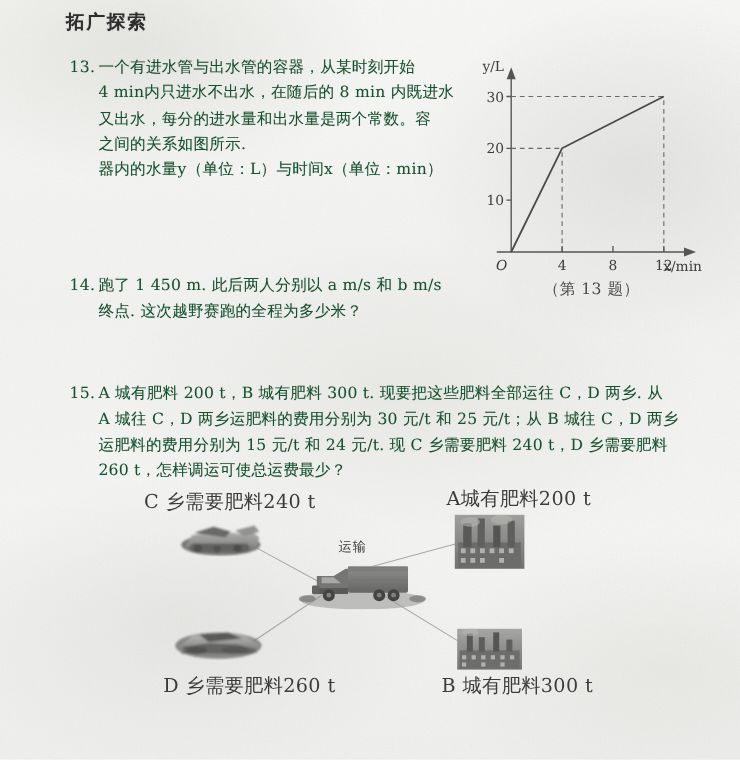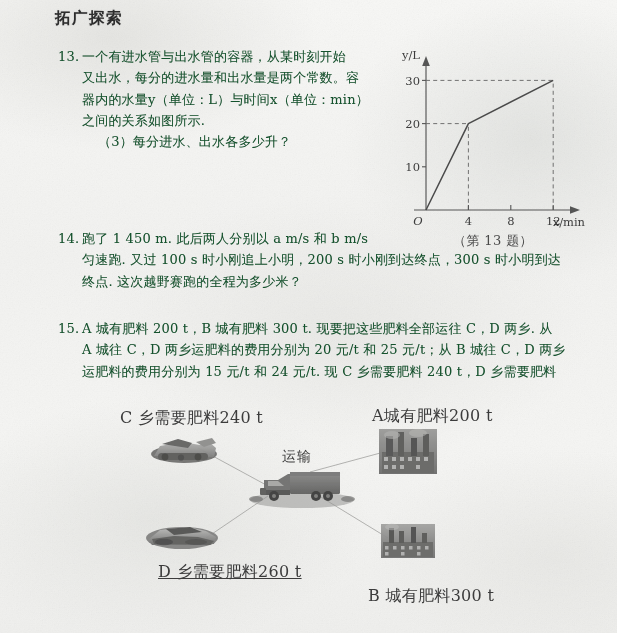--- a/index.html
+++ b/index.html
@@ -124,21 +124,21 @@
     filter: blur(0.25px) contrast(0.92);
     overflow: hidden;
   }
   .photo-inner {
     width: 100%;
     height: 100%;
     opacity: 0.95;
   }
   .center-label {
     position: absolute;
-    font-size: 14px;
+    font-size: 11px;
     color: #3c3c3c;
     letter-spacing: 1px;
   }
   #cap15 { left: 120px; top: 598px; width: 400px; }
 </style>
 </head>
 <body>
 
 <div class="paper"></div>
 
@@ -156,24 +156,24 @@
 </svg>
 
 <div class="content">
 
   <div class="section-head">拓广探索</div>
 
   <div class="prob" id="prob13">
     <span class="num">13.</span>
     <span class="body">
       <span class="ln">一个有进水管与出水管的容器，从某时刻开始</span>
+      <span class="ln">4 min内只进水不出水，在随后的 8 min 内既进水</span>
       <span class="ln">又出水，每分的进水量和出水量是两个常数。容</span>
+      <span class="ln">之间的关系如图所示.</span>
       <span class="ln">器内的水量y（单位：L）与时间x（单位：min）</span>
-      <span class="ln">之间的关系如图所示.</span>
-      <span class="sub-item">（3）每分进水、出水各多少升？</span>
     </span>
   </div>
 
   <div id="fig13">
     <svg width="190" height="200" viewBox="0 0 190 200">
 
       <g stroke="#555" stroke-width="1.15" fill="none">
 
         <line x1="28" y1="168" x2="28" y2="22"></line>
 
@@ -219,49 +219,49 @@
       <text x="22" y="17" font-family="DejaVu Serif, Liberation Serif, serif" font-size="11.5" fill="#3c3c3c" text-anchor="end">y/L</text>
       <text x="187" y="184" font-family="DejaVu Serif, Liberation Serif, serif" font-size="11.5" fill="#3c3c3c" text-anchor="end">x/min</text>
     </svg>
   </div>
   <div class="fig-cap" id="cap13">（第 13 题）</div>
 
   <div class="prob" id="prob14">
     <span class="num">14.</span>
     <span class="body">
       <span class="ln">跑了 1 450 m. 此后两人分别以 a m/s 和 b m/s</span>
-      <span class="ln">匀速跑. 又过 100 s 时小刚追上小明，200 s 时小刚到达终点，300 s 时小明到达</span>
       <span class="ln">终点. 这次越野赛跑的全程为多少米？</span>
     </span>
   </div>
 
   <div class="prob" id="prob15">
     <span class="num">15.</span>
     <span class="body">
       <span class="ln">A 城有肥料 200 t，B 城有肥料 300 t. 现要把这些肥料全部运往 C，D 两乡. 从</span>
-      <span class="ln">A 城往 C，D 两乡运肥料的费用分别为 20 元/t 和 25 元/t；从 B 城往 C，D 两乡</span>
+      <span class="ln">A 城往 C，D 两乡运肥料的费用分别为 30 元/t 和 25 元/t；从 B 城往 C，D 两乡</span>
       <span class="ln">运肥料的费用分别为 15 元/t 和 24 元/t. 现 C 乡需要肥料 240 t，D 乡需要肥料</span>
+      <span class="ln">260 t，怎样调运可使总运费最少？</span>
     </span>
   </div>
 
   <div id="fig15">
 
     <svg width="400" height="185" style="position:absolute;left:0;top:0;">
       <g stroke="#a9a9a7" stroke-width="0.9" fill="none">
         <line x1="148" y1="76" x2="78" y2="38"></line>
         <line x1="190" y1="62" x2="264" y2="42"></line>
         <line x1="148" y1="86" x2="86" y2="128"></line>
         <line x1="196" y1="84" x2="268" y2="128"></line>
       </g>
     </svg>
 
     <div class="node-label" style="left:0px;  top:-2px;">C 乡需要肥料240 t</div>
     <div class="node-label" style="left:252px;top:-4px;">A城有肥料200 t</div>
-    <div class="node-label" style="left:38px; top:152px;text-decoration:underline;">D 乡需要肥料260 t</div>
-    <div class="node-label" style="left:248px;top:152px;margin-top:24px;">B 城有肥料300 t</div>
+    <div class="node-label" style="left:16px; top:152px;">D 乡需要肥料260 t</div>
+    <div class="node-label" style="left:248px;top:152px;">B 城有肥料300 t</div>
 
     <div class="photo" style="left:28px;top:22px;width:72px;height:32px;border-radius:3px;background:transparent;">
       <svg class="photo-inner" viewBox="0 0 72 32" preserveAspectRatio="none" aria-hidden="true">
         <defs>
           <filter id="bl1">
               <feGaussianBlur stdDeviation="0.7"></feGaussianBlur>
             </filter>
           <linearGradient id="gC" x1="0" y1="0" x2="0" y2="1">
             <stop offset="0" stop-color="#b8b8b6"></stop>
               <stop offset="1" stop-color="#7d7d7c"></stop>

